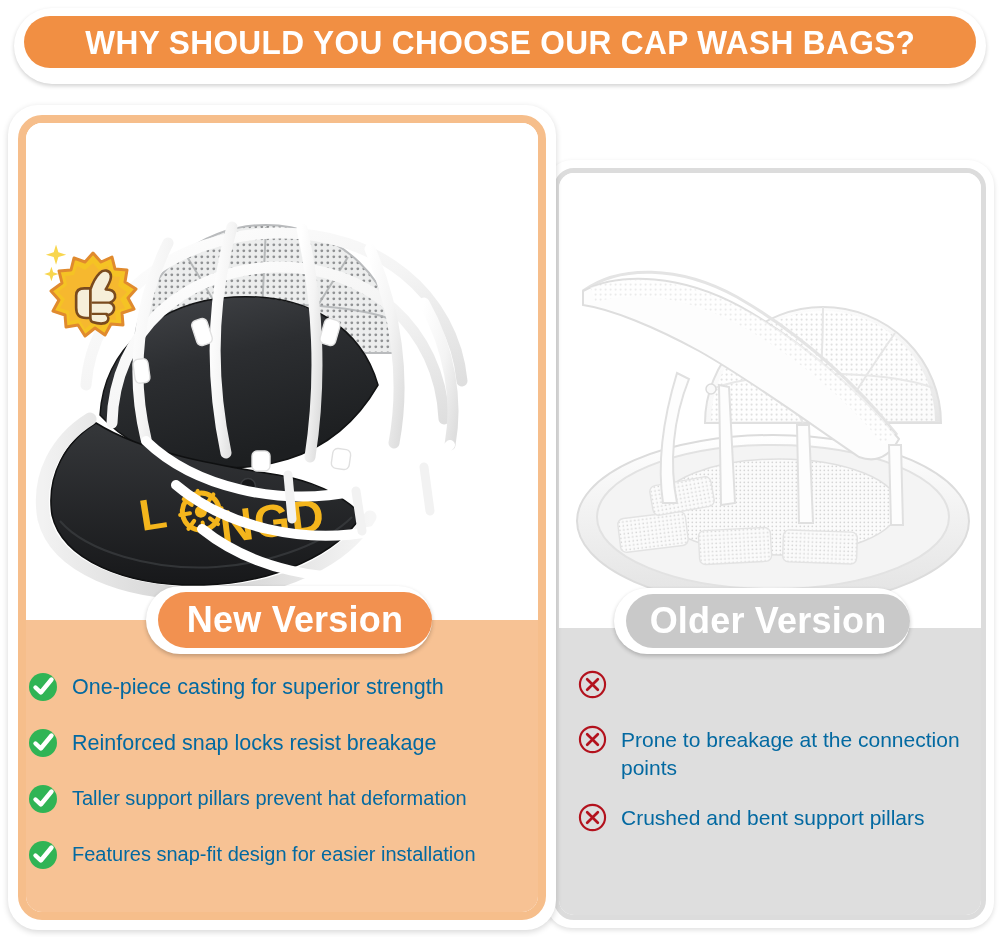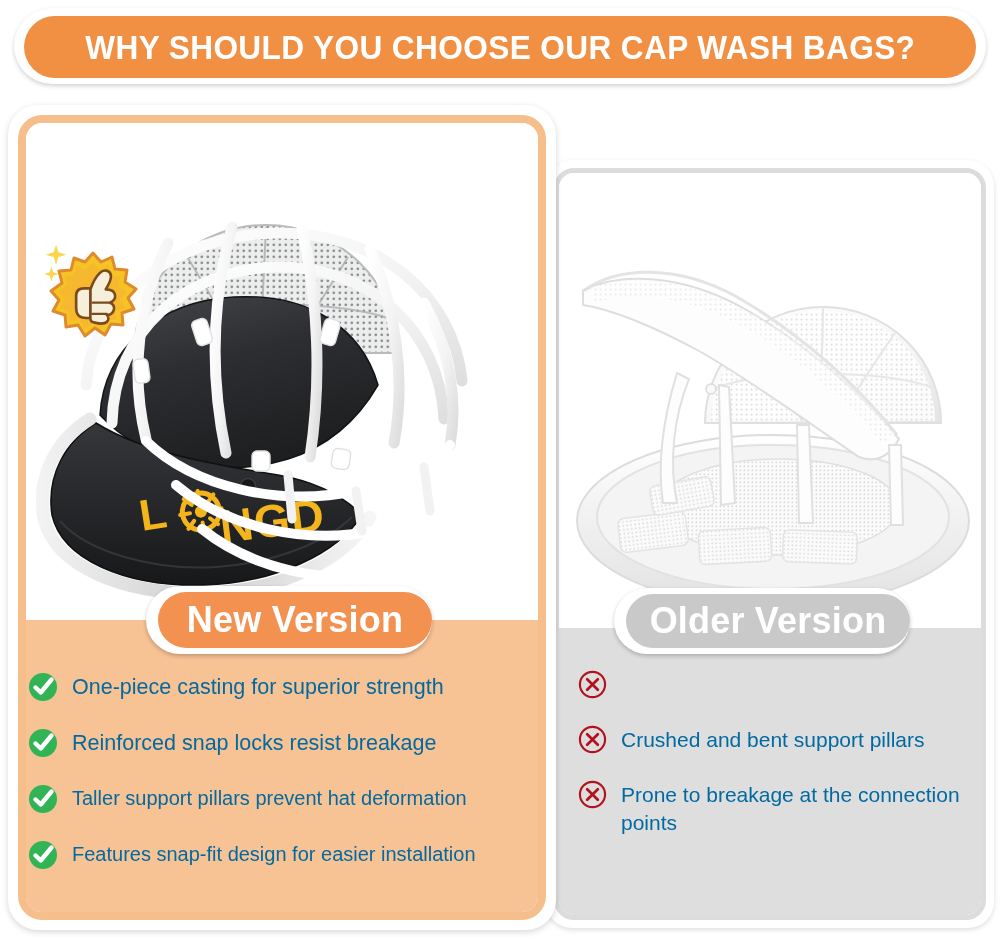--- a/index.html
+++ b/index.html
@@ -12,21 +12,21 @@
   }
   #stage{position:absolute;left:0;top:0;width:1000px;height:937px;}
 
   
   .banner-outer{
     position:absolute;left:14px;top:8px;width:972px;height:76px;
     background:#ffffff;border-radius:40px;
     box-shadow:0 2px 4px rgba(0,0,0,.18);
   }
   .banner-inner{
-    position:absolute;left:10px;top:8px;width:952px;height:62px;
+    position:absolute;left:10px;top:8px;width:952px;height:52px;
     background:#F18F43;border-radius:32px;
     display:flex;align-items:center;justify-content:center;
   }
   .banner-text{
     color:#ffffff;font-weight:bold;font-size:34px;letter-spacing:.4px;
     transform:scaleX(.93);white-space:nowrap;
     font-family:"Liberation Sans", sans-serif;
   }
 
   
@@ -376,30 +376,30 @@
         </svg>
       </span>
     </div>
     <div class="li">
       <span class="ico">
         <svg class="x-ico" viewBox="0 0 30 30">
           <circle cx="15" cy="15" r="13" fill="none" stroke="#B3121D" stroke-width="2.2"></circle>
           <path d="M9.5 9.5 L20.5 20.5 M20.5 9.5 L9.5 20.5" stroke="#B3121D" stroke-width="2.8" stroke-linecap="round"></path>
         </svg>
       </span>
-      <span class="li-txt">Crushed and bent support pillars</span>
+      <span class="li-txt">Prone to breakage at the connection points</span>
     </div>
     <div class="li">
       <span class="ico">
         <svg class="x-ico" viewBox="0 0 30 30">
           <circle cx="15" cy="15" r="13" fill="none" stroke="#B3121D" stroke-width="2.2"></circle>
           <path d="M9.5 9.5 L20.5 20.5 M20.5 9.5 L9.5 20.5" stroke="#B3121D" stroke-width="2.8" stroke-linecap="round"></path>
         </svg>
       </span>
-      <span class="li-txt">Prone to breakage at the connection points</span>
+      <span class="li-txt">Crushed and bent support pillars</span>
     </div>
   </div>
 
   <div class="banner-outer">
     <div class="banner-inner">
       <span class="banner-text">WHY SHOULD YOU CHOOSE OUR CAP WASH BAGS?</span>
     </div>
   </div>
 
 </div>

